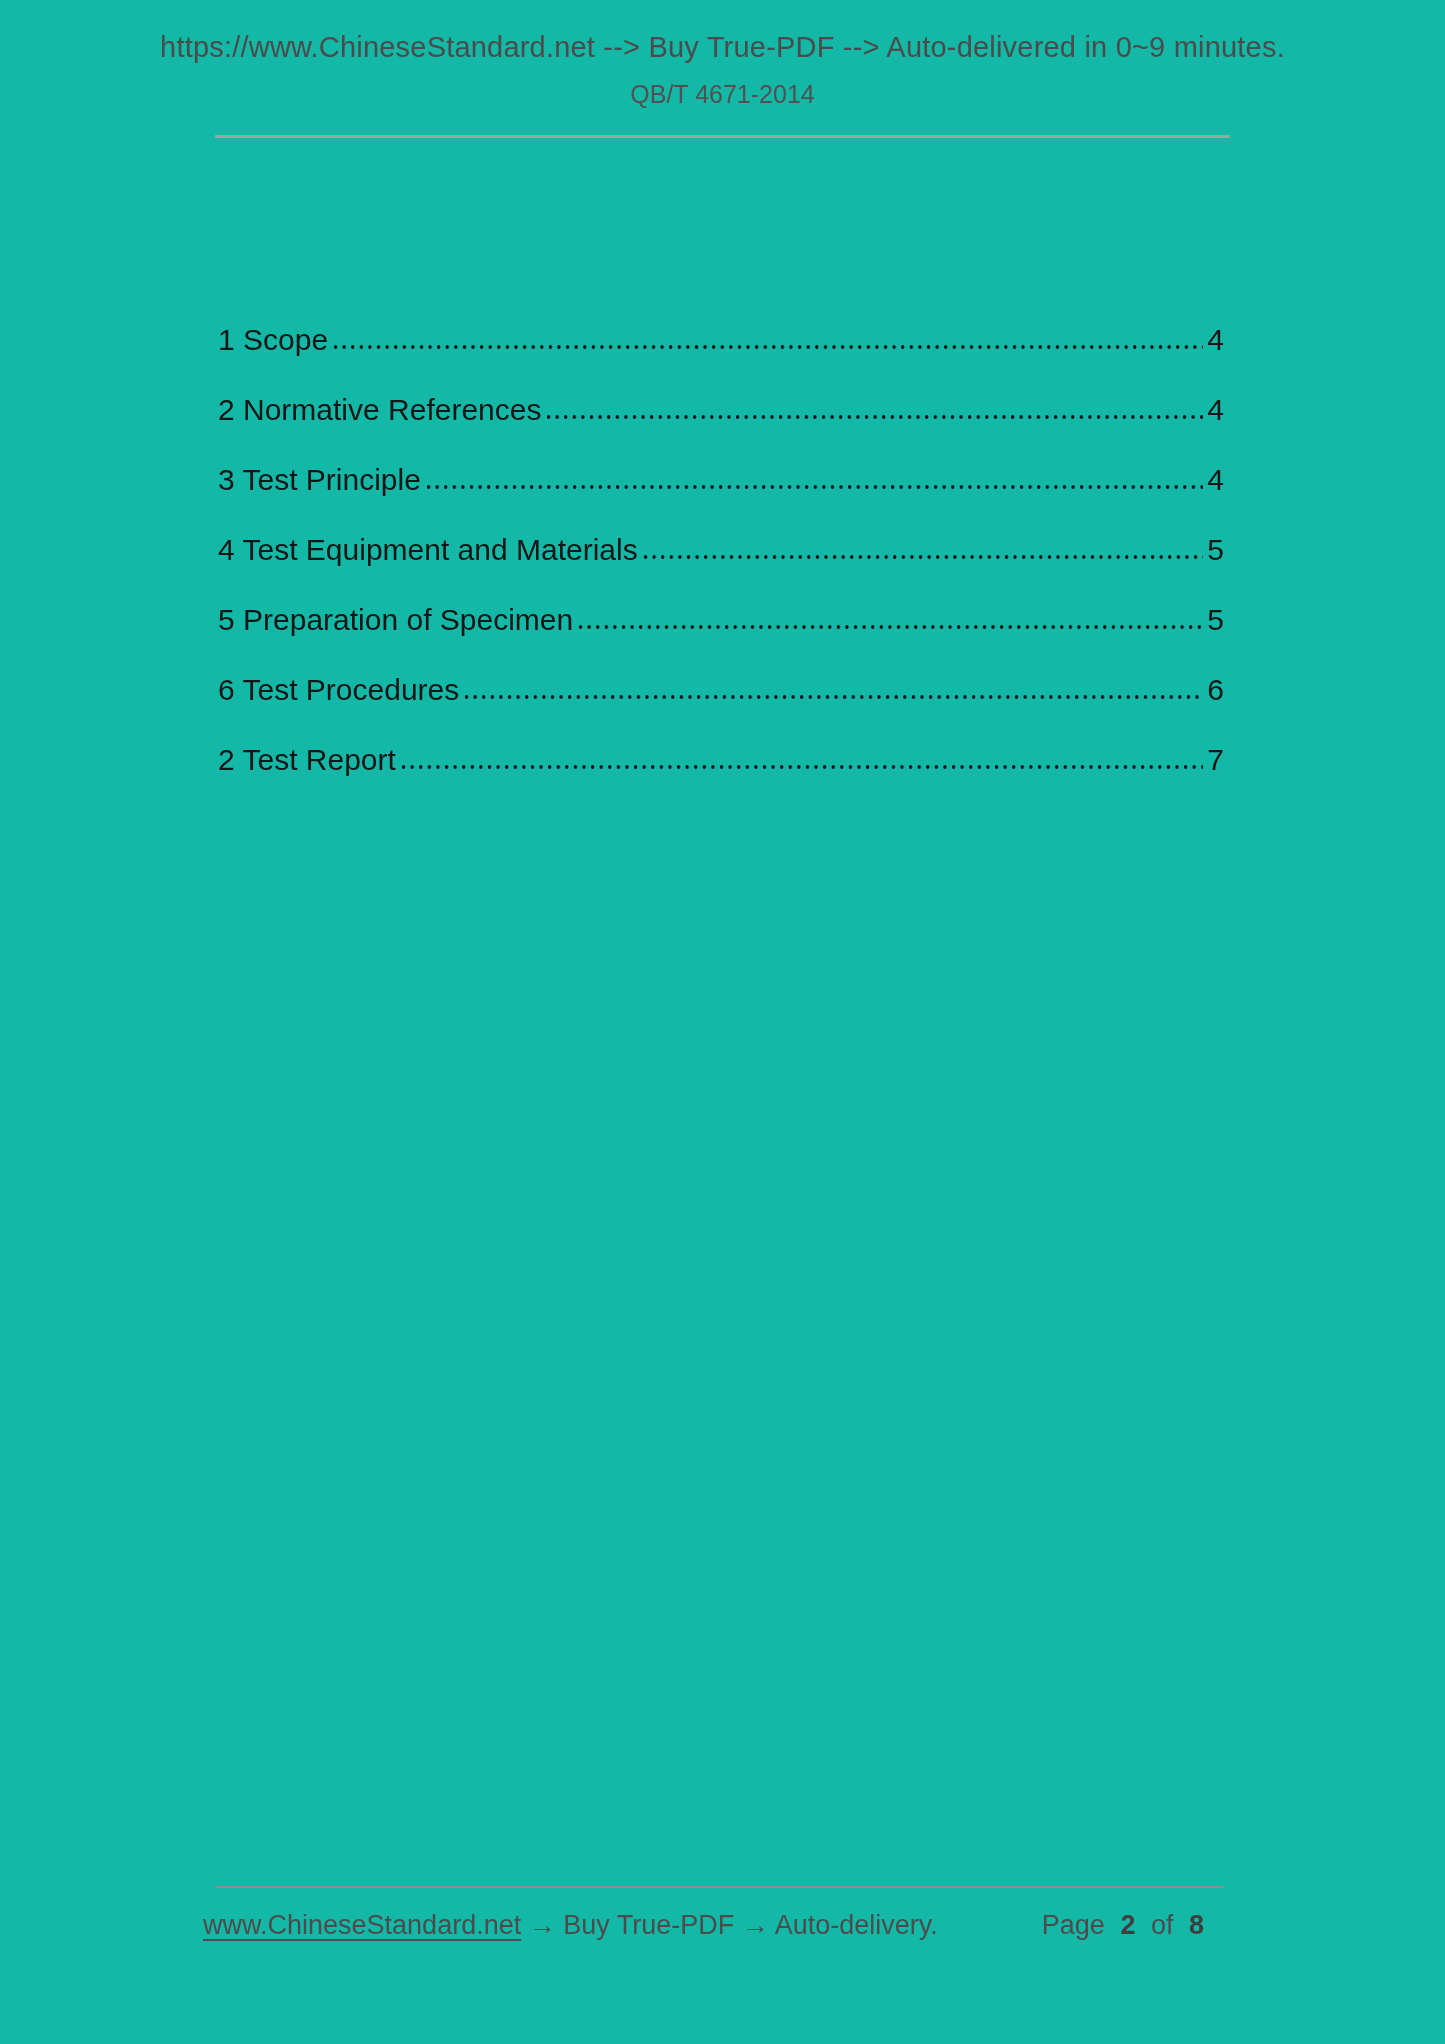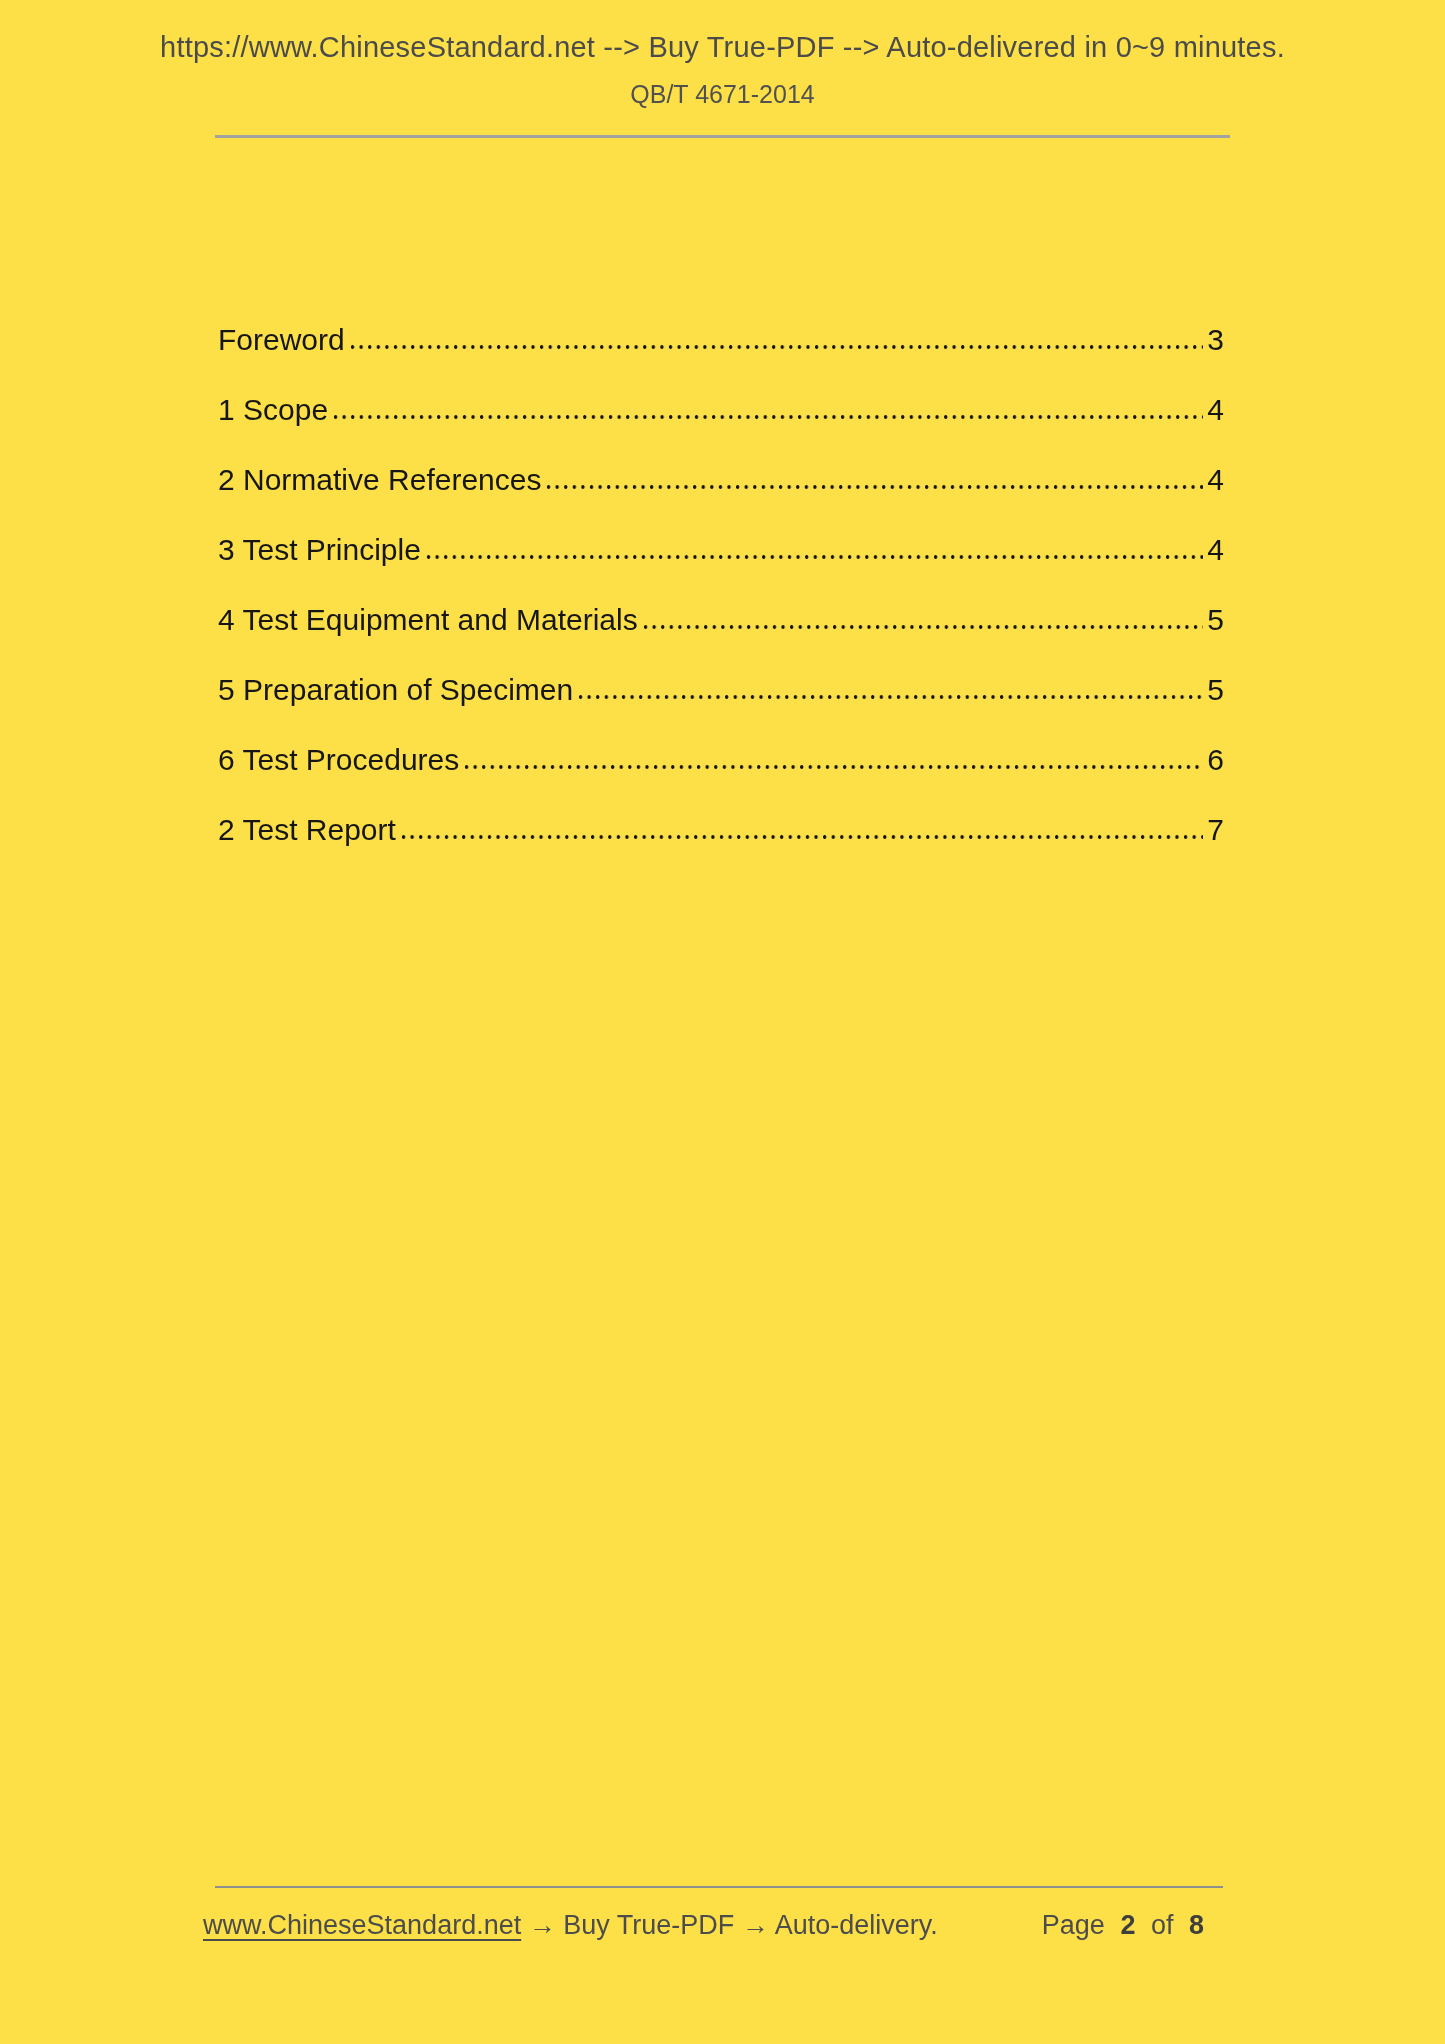--- a/index.html
+++ b/index.html
@@ -11,21 +11,21 @@
     width: 1445px;
     height: 2044px;
     position: relative;
     overflow: hidden;
     font-family: "Liberation Sans", sans-serif;
     color: #1a1a1a;
   }
   .page {
     position: absolute;
     inset: 0;
-    background: #fde047;
+    background: #14b8a6;
     text-decoration: underline;
   }
 
   
   .header {
     position: absolute;
     top: 30px;
     left: 0;
     right: 0;
     text-align: center;
@@ -145,25 +145,20 @@
 <div class="page">
 
   <div class="header">
     <div class="header-line1">https://www.ChineseStandard.net --&gt; Buy True-PDF --&gt; Auto-delivered in 0~9 minutes.</div>
     <div class="header-line2">QB/T 4671-2014</div>
   </div>
   <div class="header-rule"></div>
 
 
   <div class="toc">
-    <div class="toc-row">
-      <span class="toc-label">Foreword</span>
-      <span class="toc-dots"></span>
-      <span class="toc-page">3</span>
-    </div>
 
     <div class="toc-row">
       <span class="toc-label">1 Scope</span>
       <span class="toc-dots"></span>
       <span class="toc-page">4</span>
     </div>
 
     <div class="toc-row">
       <span class="toc-label">2 Normative References</span>
       <span class="toc-dots"></span>

